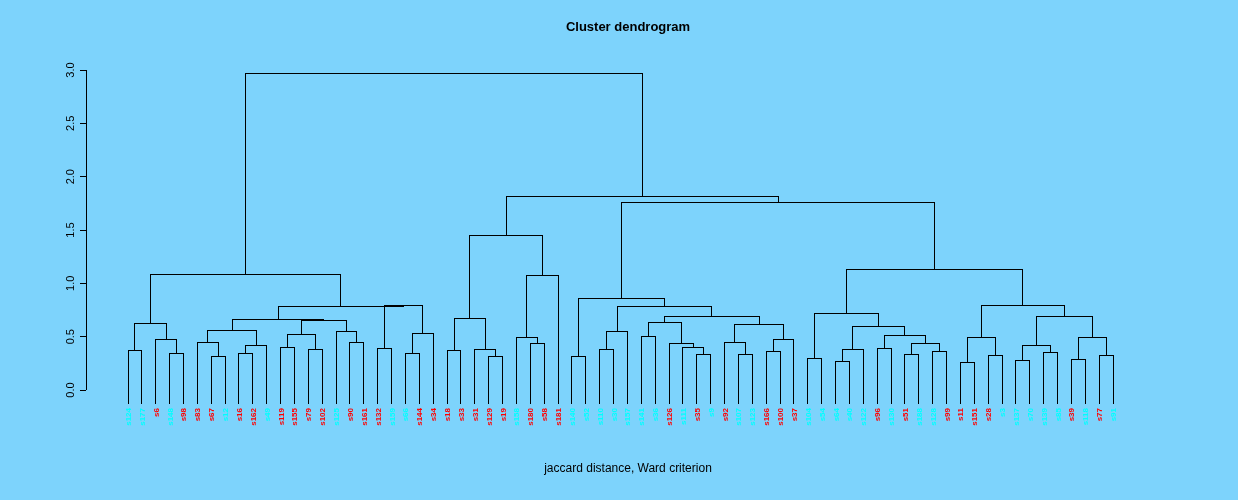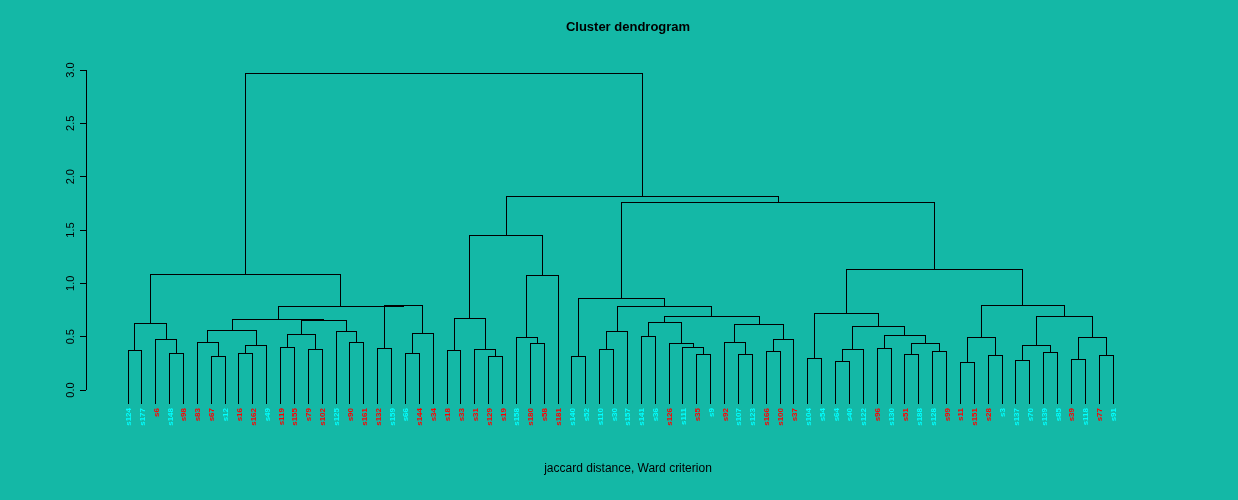--- a/index.html
+++ b/index.html
@@ -1,16 +1,16 @@
 <!DOCTYPE html>
 <html><head>
 <meta charset="utf-8">
 <style>
   html,body{margin:0;padding:0;background:#ffffff;}
-  #figure{position:relative;width:1238px;height:500px;background:#14b8a6;
+  #figure{position:relative;width:1238px;height:500px;background:#7dd3fc;
           font-family:"Liberation Sans","DejaVu Sans",sans-serif;}
   svg text{font-family:"Liberation Sans","DejaVu Sans",sans-serif;}
   .title{font-size:13px;font-weight:bold;fill:#000000;}
   .caption{font-size:12px;fill:#000000;}
   .ticklab{font-size:11px;fill:#000000;}
   .leaflab{font-size:8px;font-weight:bold;}
   .axis{stroke:#000000;stroke-width:1;fill:none;}
   .branch{stroke:#000000;stroke-width:1;fill:none;}
 </style>
 </head>

